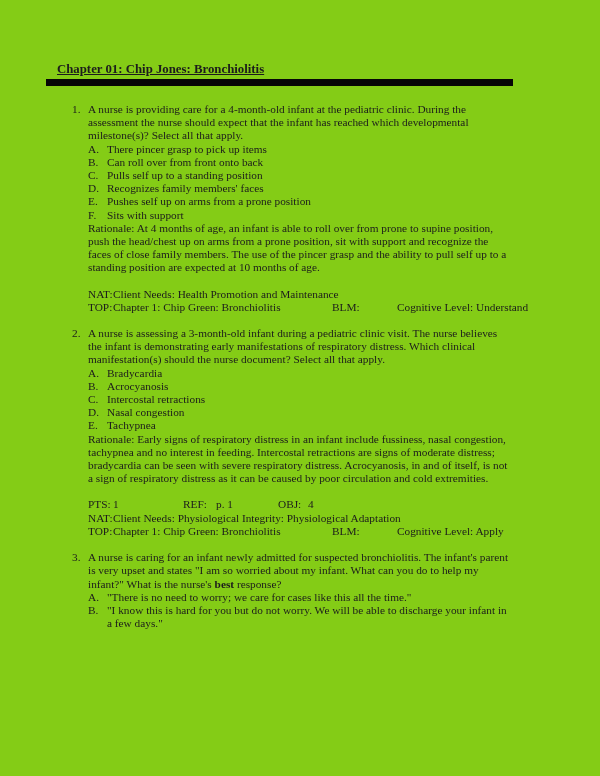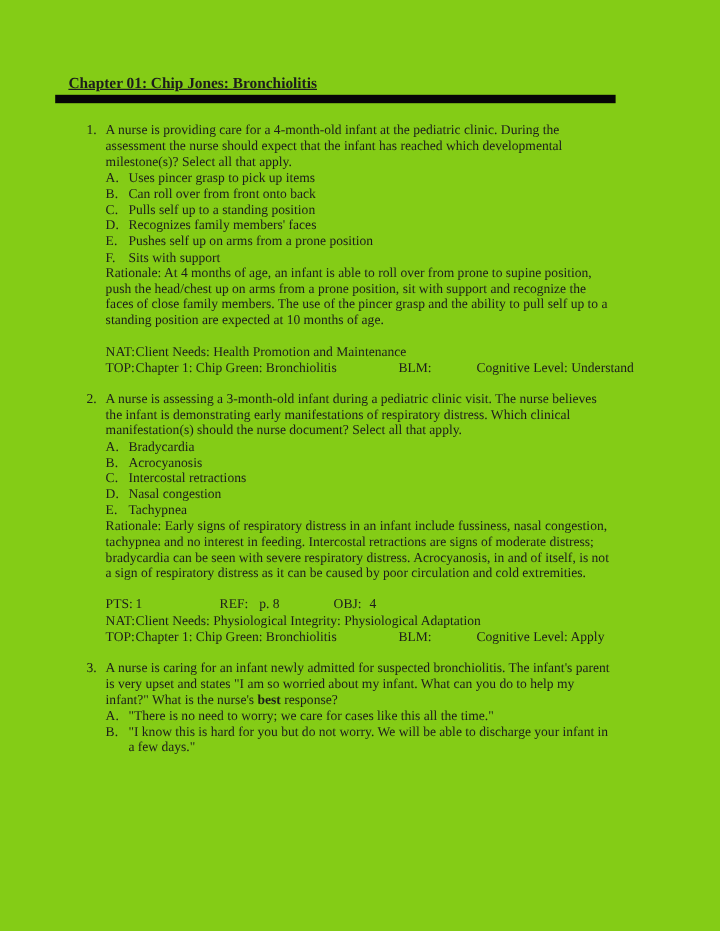--- a/index.html
+++ b/index.html
@@ -67,21 +67,21 @@
     <div class="title-bar"></div>
 
     <div class="questions">
 
       <div class="q">
         <div class="qnum">1.</div>
         <div class="qbody">
           <p class="stem"><span>A nurse is providing care for a 4-month-old infant at the pediatric clinic. During the assessment the nurse should expect that the infant has reached which developmental milestone(s)? Select all that apply.</span><span class="b"></span><span></span></p>
           <div class="opt">
               <span class="opt-letter">A.</span>
-              <span class="opt-text">Uses pincer grasp to pick up items</span>
+              <span class="opt-text">There pincer grasp to pick up items</span>
             </div>
           <div class="opt">
               <span class="opt-letter">B.</span>
               <span class="opt-text">Can roll over from front onto back</span>
             </div>
           <div class="opt">
               <span class="opt-letter">C.</span>
               <span class="opt-text">Pulls self up to a standing position</span>
             </div>
           <div class="opt">
@@ -123,21 +123,21 @@
           <div class="opt">
               <span class="opt-letter">D.</span>
               <span class="opt-text">Nasal congestion</span>
             </div>
           <div class="opt">
               <span class="opt-letter">E.</span>
               <span class="opt-text">Tachypnea</span>
             </div>
           <p class="rationale">Rationale: Early signs of respiratory distress in an infant include fussiness, nasal congestion, tachypnea and no interest in feeding. Intercostal retractions are signs of moderate distress; bradycardia can be seen with severe respiratory distress. Acrocyanosis, in and of itself, is not a sign of respiratory distress as it can be caused by poor circulation and cold extremities.</p>
           <div class="meta">
-            <div class="meta-row"><span class="mL w25">PTS:</span><span class="mL w70">1</span><span class="mL w33">REF:</span><span class="mL w62">p. 8</span><span class="mL w30">OBJ:</span><span>4</span></div>
+            <div class="meta-row"><span class="mL w25">PTS:</span><span class="mL w70">1</span><span class="mL w33">REF:</span><span class="mL w62">p. 1</span><span class="mL w30">OBJ:</span><span>4</span></div>
             <div class="meta-row"><span class="mL w25">NAT:</span><span>Client Needs: Physiological Integrity: Physiological Adaptation</span></div>
             <div class="meta-row"><span class="mL w25">TOP:</span><span class="mL w219">Chapter 1: Chip Green: Bronchiolitis</span><span class="mL w65">BLM:</span><span>Cognitive Level: Apply</span></div>
           </div>
         </div>
       </div>
 
       <div class="q">
         <div class="qnum">3.</div>
         <div class="qbody">
           <p class="stem"><span>A nurse is caring for an infant newly admitted for suspected bronchiolitis. The infant's parent is very upset and states "I am so worried about my infant. What can you do to help my infant?" What is the nurse's </span><span class="b">best</span><span> response?</span></p>

